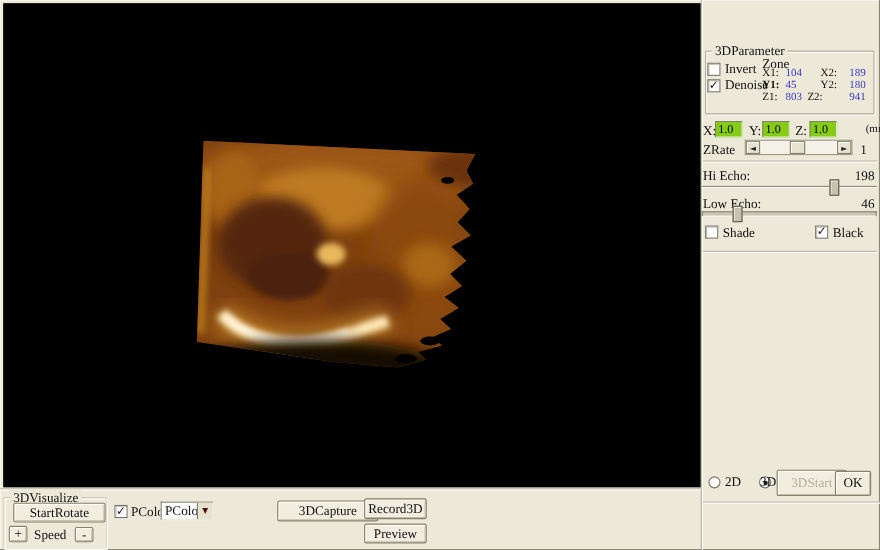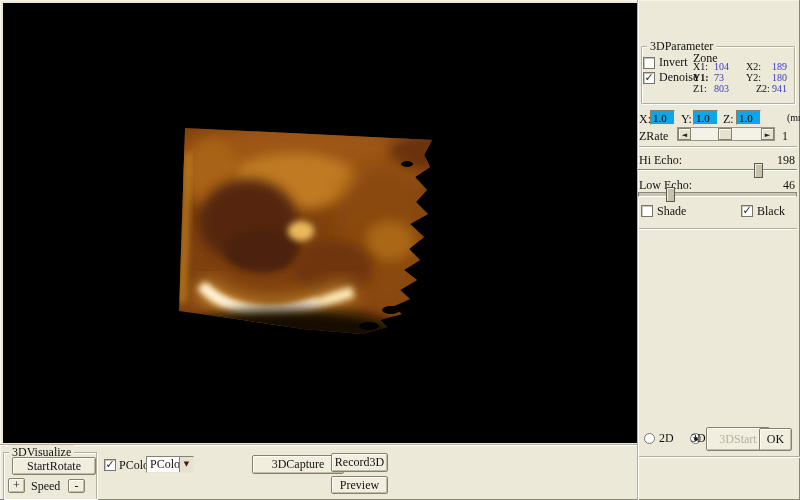--- a/index.html
+++ b/index.html
@@ -63,21 +63,21 @@
   }
   .radio.on::after {
     content:""; position:absolute; left:3px; top:3px;
     width:4px; height:4px; border-radius:50%; background:#222;
   }
   .lbl { position:absolute; white-space:nowrap; }
 
   
   .tinput {
     position:absolute; height:15px;
-    background:#0ea5e9;
+    background:#84cc16;
     border:1px solid;
     border-color:#84816f #e8e5d5 #e8e5d5 #84816f;
     font-family:inherit; font-size:11px; padding:0 2px; line-height:13px;
   }
 
   
   .slider-track {
     position:absolute; height:2px;
     border-top:1px solid #8a8778; border-bottom:1px solid #fff;
     background:#d6d2c0;
@@ -184,26 +184,26 @@
 <span class="abs check" style="left:643px; top:72px;">✓</span>
 <span class="abs lbl" style="left:659px; top:70px;">Denoise</span>
 
 <span class="abs lbl" style="left:693px; top:51px;">Zone</span>
 
 <span class="abs lbl small" style="left:693px; top:61px;">X1:</span>
 <span class="abs lbl small bluev" style="left:714px; top:61px;">104</span>
 <span class="abs lbl small" style="left:746px; top:61px;">X2:</span>
 <span class="abs lbl small bluev" style="left:772px; top:61px;">189</span>
 <span class="abs lbl small" style="left:693px; top:72px;font-weight:bold;">Y1:</span>
-<span class="abs lbl small bluev" style="left:714px; top:72px;">73</span>
+<span class="abs lbl small bluev" style="left:714px; top:72px;">45</span>
 <span class="abs lbl small" style="left:746px; top:72px;">Y2:</span>
 <span class="abs lbl small bluev" style="left:772px; top:72px;">180</span>
 <span class="abs lbl small" style="left:693px; top:83px;">Z1:</span>
 <span class="abs lbl small bluev" style="left:714px; top:83px;">803</span>
-<span class="abs lbl small" style="left:756px; top:83px;text-align:right;">Z2:</span>
+<span class="abs lbl small" style="left:734px; top:83px;text-align:right;">Z2:</span>
 <span class="abs lbl small bluev" style="left:772px; top:83px;">941</span>
 
 
 <span class="abs lbl" style="left:639px; top:112px;">X:</span>
 <input class="tinput" style="left: 650px; top: 110px; width: 25px;" value="1.0">
 <span class="abs lbl" style="left:681px; top:112px;">Y:</span>
 <input class="tinput" style="left: 693px; top: 110px; width: 25px;" value="1.0">
 <span class="abs lbl" style="left:723px; top:112px;">Z:</span>
 <input class="tinput" style="left: 736px; top: 110px; width: 25px;" value="1.0">
 <span class="abs lbl small" style="left:766px; top:112px;margin-left:21px;">(mm/p)</span>

